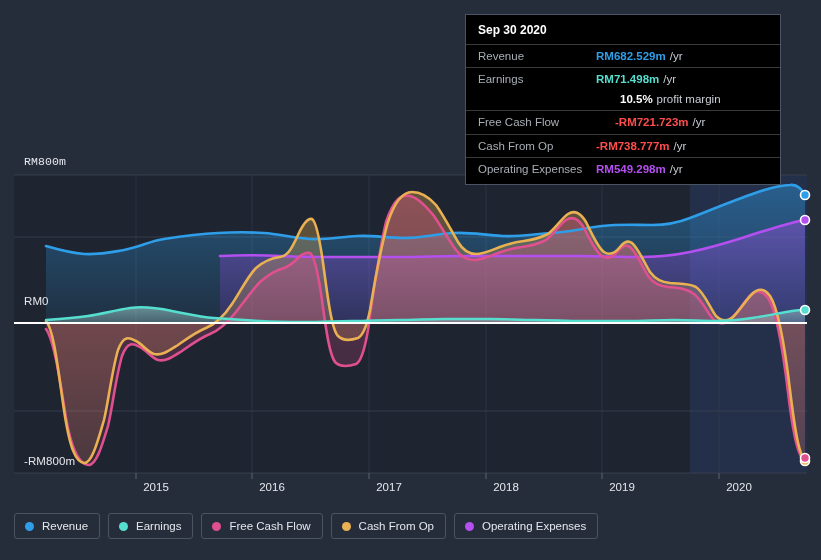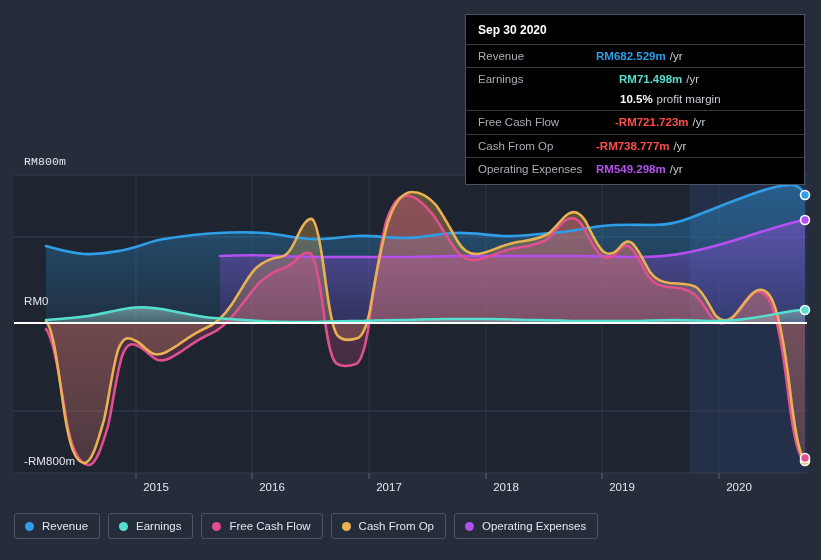--- a/index.html
+++ b/index.html
@@ -27,21 +27,21 @@
 
   
   #xaxis { position:absolute; left:0; top:481px; width:821px; height:18px; }
   .xlabel {
     position:absolute; font-size:11.5px; color:#e4e7ec;
     transform:translateX(-50%); white-space:nowrap;margin-left:20px;
   }
 
   
   #tooltip {
-    position:absolute; left:465px; top:14px; width:340px;
+    position:absolute; left:465px; top:14px; width:316px;
     background:#000; border:1px solid #4a5464;
     padding:8px 0 4px 0;
     font-size:11.5px;
   }
   #tt-date {
     color:#fff; font-weight:bold; font-size:12px;
     padding:0 12px 7px 12px;
   }
   .tt-row {
     display:flex; align-items:baseline;
@@ -256,21 +256,21 @@
   <div id="tooltip">
     <div id="tt-date">Sep 30 2020</div>
     <div id="tt-rows">
         <div class="tt-row">
           <span class="tt-key">Revenue</span>
           <span class="tt-val" style="color: rgb(47, 158, 232);">RM682.529m</span>
           <span class="tt-unit">/yr</span>
         </div>
         <div class="tt-row">
           <span class="tt-key">Earnings</span>
-          <span class="tt-val" style="color: rgb(86, 223, 207); margin-left: 23px;">RM71.498m</span>
+          <span class="tt-val" style="color: rgb(86, 223, 207);">RM71.498m</span>
           <span class="tt-unit">/yr</span>
         </div>
         <div class="tt-row no-rule">
           <span class="tt-key"></span>
           <span class="tt-val" style="color: rgb(255, 255, 255);">10.5%</span>
           <span class="tt-unit">profit margin</span>
         </div>
         <div class="tt-row">
           <span class="tt-key">Free Cash Flow</span>
           <span class="tt-val" style="color: rgb(255, 77, 77); margin-left: 19px;">-RM721.723m</span>

